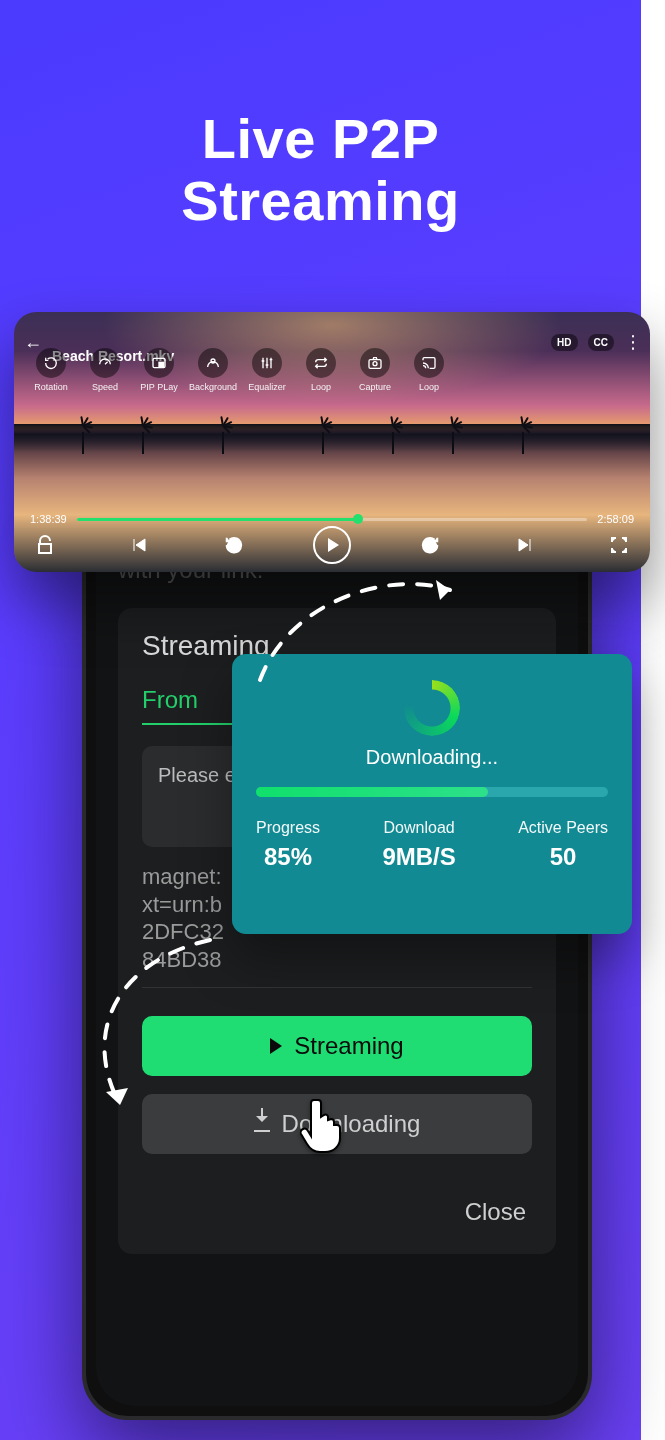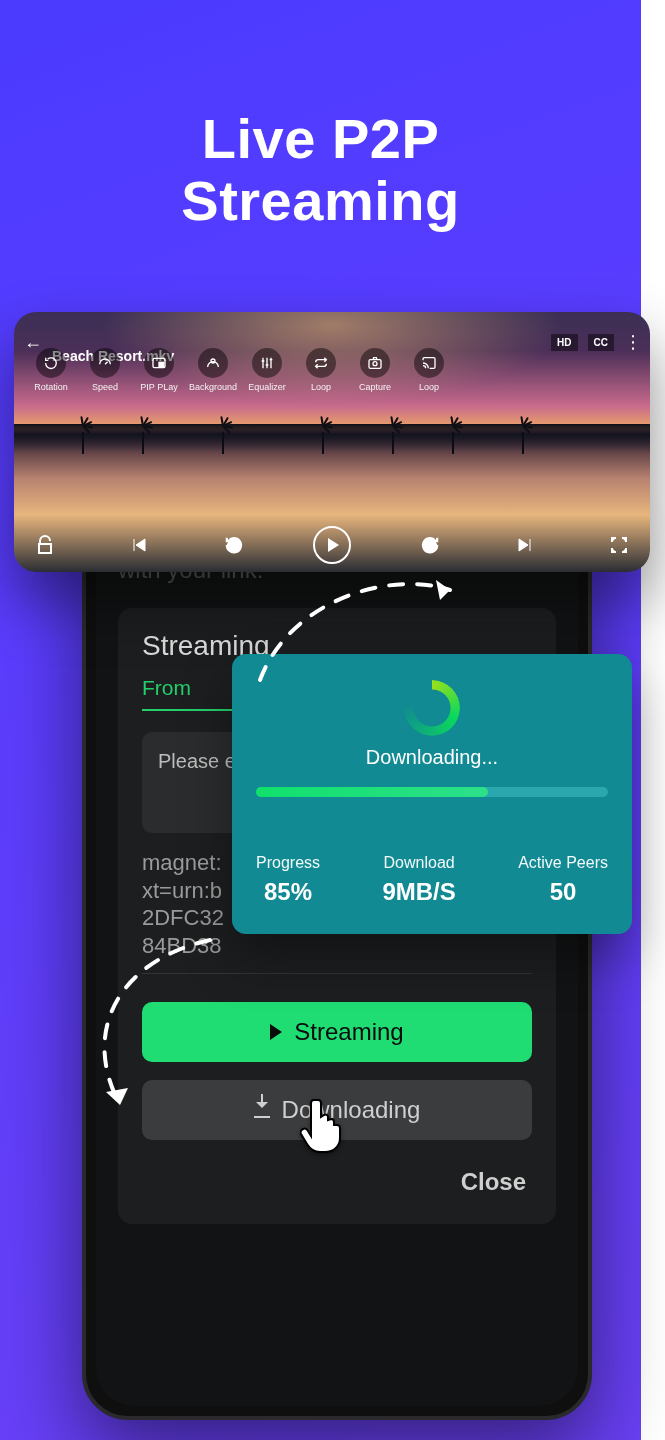--- a/index.html
+++ b/index.html
@@ -19,30 +19,30 @@
     position: absolute; left: 82px; top: 520px; width: 510px; height: 900px;
     border-radius: 46px; background: #0f0f10;
     box-shadow: 0 30px 80px rgba(0,0,0,0.5);
     border: 4px solid #2a2a2c;
     overflow: hidden;
   }
   .phone-inner { position: absolute; inset: 10px; background:#121314; border-radius:38px; color:#a9a9aa; padding: 22px; }
   .phone-dimtext { font-size: 24px; color:#555; margin-bottom: 24px; }
   .sheet { background:#1c1e1f; border-radius:14px; padding:22px 24px 28px; }
   .sheet-title { color:#dcdcdc; font-size:28px; font-weight:400; }
-  .sheet-tab { color:#23cf6a; font-size:21px; margin-top:14px; display:inline-block; padding-bottom:10px; }
+  .sheet-tab { color:#23cf6a; font-size:24px; margin-top:24px; display:inline-block; padding-bottom:10px; }
   .sheet-tabline { height:1px; background:#333; margin-top:-1px; position:relative;}
   .sheet-tabline::before { content:""; position:absolute; left:0; top:0; width:120px; height:2px; background:#23cf6a;}
   .sheet-input { background:#2a2c2d; border-radius:10px; margin-top:22px; padding:18px 16px 60px; color:#bdbdbd; font-size:20px;}
   .sheet-magnet { color:#9b9b9b; font-size:22px; line-height:1.25; margin-top:16px; word-break:break-all;}
   .sheet-ex { color:#6d6d6d; font-size:18px; margin-top:14px; }
   .btn { display:flex; align-items:center; justify-content:center; gap:12px; border-radius:10px; height:60px; font-size:24px; font-weight:500; margin-top:28px;}
   .btn-stream { background:#1fdc73; color:#0b0b0b; }
   .btn-dl { background:#3a3c3d; color:#cfcfcf; margin-top:18px;}
-  .close-row { text-align:right; color:#cfcfcf; font-size:24px; margin-top:28px; padding-right:6px;font-weight:bold;}
+  .close-row { text-align:right; color:#cfcfcf; font-size:24px; margin-top:44px; padding-right:6px;}
   .tri { width:0;height:0;border-left:12px solid #0b0b0b;border-top:8px solid transparent;border-bottom:8px solid transparent;}
   .dl-ic { width:16px;height:16px;border-bottom:2px solid #cfcfcf; position:relative;}
   .dl-ic::before{content:"";position:absolute;left:7px;top:-8px;width:2px;height:12px;background:#cfcfcf;}
   .dl-ic::after{content:"";position:absolute;left:2px;top:0;width:0;height:0;border-left:6px solid transparent;border-right:6px solid transparent;border-top:6px solid #cfcfcf;}
 
   
   .hand { position:absolute; left:300px; top:1096px; width:48px; height:60px; }
   .hand svg { width:100%; height:100%; filter: drop-shadow(0 2px 2px rgba(0,0,0,.4)); }
 
   
@@ -64,21 +64,21 @@
   .palm .trunk{position:absolute;left:8px;bottom:0;width:2px;height:22px;background:#0b0b12;}
   .palm .fronds{position:absolute;left:0;top:0;width:18px;height:14px;}
   .palm .fronds span{position:absolute;left:9px;top:7px;width:10px;height:2px;background:#0b0b12;border-radius:2px;transform-origin:left center;}
   .palm .fronds span:nth-child(1){transform:rotate(-60deg);}
   .palm .fronds span:nth-child(2){transform:rotate(-25deg);}
   .palm .fronds span:nth-child(3){transform:rotate(10deg);}
   .palm .fronds span:nth-child(4){transform:rotate(45deg);}
   .palm .fronds span:nth-child(5){transform:rotate(-100deg);}
   .p-top { position:absolute; left:0; right:0; top:0; padding:8px 10px; display:flex; align-items:center; gap:10px;}
   .p-title { font-size:14px; font-weight:600; flex:1;margin-top:28px; }
-  .badge { background:rgba(0,0,0,.45); border-radius:0; font-size:10px; font-weight:700; padding:3px 6px;}
+  .badge { background:rgba(0,0,0,.45); border-radius:8px; font-size:10px; font-weight:700; padding:3px 6px;}
   .dots { font-size:18px; line-height:10px; letter-spacing:-2px;}
   .p-tools { position:absolute; left:10px; top:36px; display:flex; }
   .tool { text-align:center; width:54px;}
   .tool .circ{ width:30px;height:30px;border-radius:50%;background:rgba(0,0,0,.45);margin:0 auto 4px;display:flex;align-items:center;justify-content:center;}
   .tool .circ svg{width:16px;height:16px;stroke:#fff;fill:none;stroke-width:2;}
   .tool .lbl{ font-size:9px; color:#f3f3f3;}
   .p-progress { position:absolute; left:16px; right:16px; bottom:46px; height:14px; display:flex; align-items:center; gap:10px;}
   .p-time{ font-size:11px;}
   .p-bar{ flex:1; height:3px; background:rgba(255,255,255,.35); border-radius:2px; position:relative;}
   .p-bar .fill{ position:absolute; left:0; top:0; bottom:0; width:55%; background:#23e06e; border-radius:2px;}
@@ -99,21 +99,21 @@
   .spinner { width:56px;height:56px;border-radius:50%;margin:6px auto 10px;
     background: conic-gradient(#9be01a 0deg, #0bd95b 110deg, rgba(255,255,255,0) 280deg);
     -webkit-mask: radial-gradient(circle, transparent 18px, #000 19px);
             mask: radial-gradient(circle, transparent 18px, #000 19px);
   }
   .conn-title{ text-align:center; font-size:20px; margin-bottom:18px;}
   .conn-bar { height:10px; background:#2aa7ad; border-radius:5px; position:relative; margin-bottom:22px;}
   .conn-bar .f{ position:absolute; left:0; top:0; bottom:0; width:66%; border-radius:5px;
     background:linear-gradient(90deg,#10e06c,#2de08a);}
   .conn-grid{ display:flex; justify-content:space-between; text-align:center;}
-  .conn-col .lbl{ font-size:16px; opacity:.95; margin-bottom:6px;margin-top:35px;}
+  .conn-col .lbl{ font-size:16px; opacity:.95; margin-bottom:6px;}
   .conn-col .val{ font-size:24px; font-weight:700;}
 
   
   .arrow { position:absolute; pointer-events:none; }
   .arrow path{ stroke:#fff; stroke-width:4; stroke-dasharray:14 14; fill:none; stroke-linecap:round;}
   .arrow polygon{ fill:#fff; }
 </style>
 </head>
 <body>
 
@@ -301,20 +301,28 @@
       <div class="tool">
           <div class="circ">
             <svg viewBox="0 0 24 24">
               <path d="M3 8V6a2 2 0 0 1 2-2h14a2 2 0 0 1 2 2v12a2 2 0 0 1-2 2h-6M3 12a8 8 0 0 1 8 8M3 16a4 4 0 0 1 4 4M3 20h.01"></path>
             </svg>
           </div>
           <div class="lbl">Loop</div>
         </div>
     </div>
 
+    <div class="p-progress">
+      <span class="p-time">1:38:39</span>
+      <div class="p-bar">
+          <div class="fill"></div>
+          <div class="knob"></div>
+        </div>
+      <span class="p-time">2:58:09</span>
+    </div>
 
     <div class="p-ctrls">
       <div class="ic">
           <svg width="18" height="20" viewBox="0 0 18 20">
             <path fill="none" stroke="#fff" stroke-width="2" d="M4 9V6a5 5 0 0 1 10 0M3 9h12v9H3z"></path>
           </svg>
         </div>
       <div class="ic">
           <svg width="18" height="18" viewBox="0 0 18 18">
             <path d="M4 3v12M15 3L6 9l9 6z"></path>

